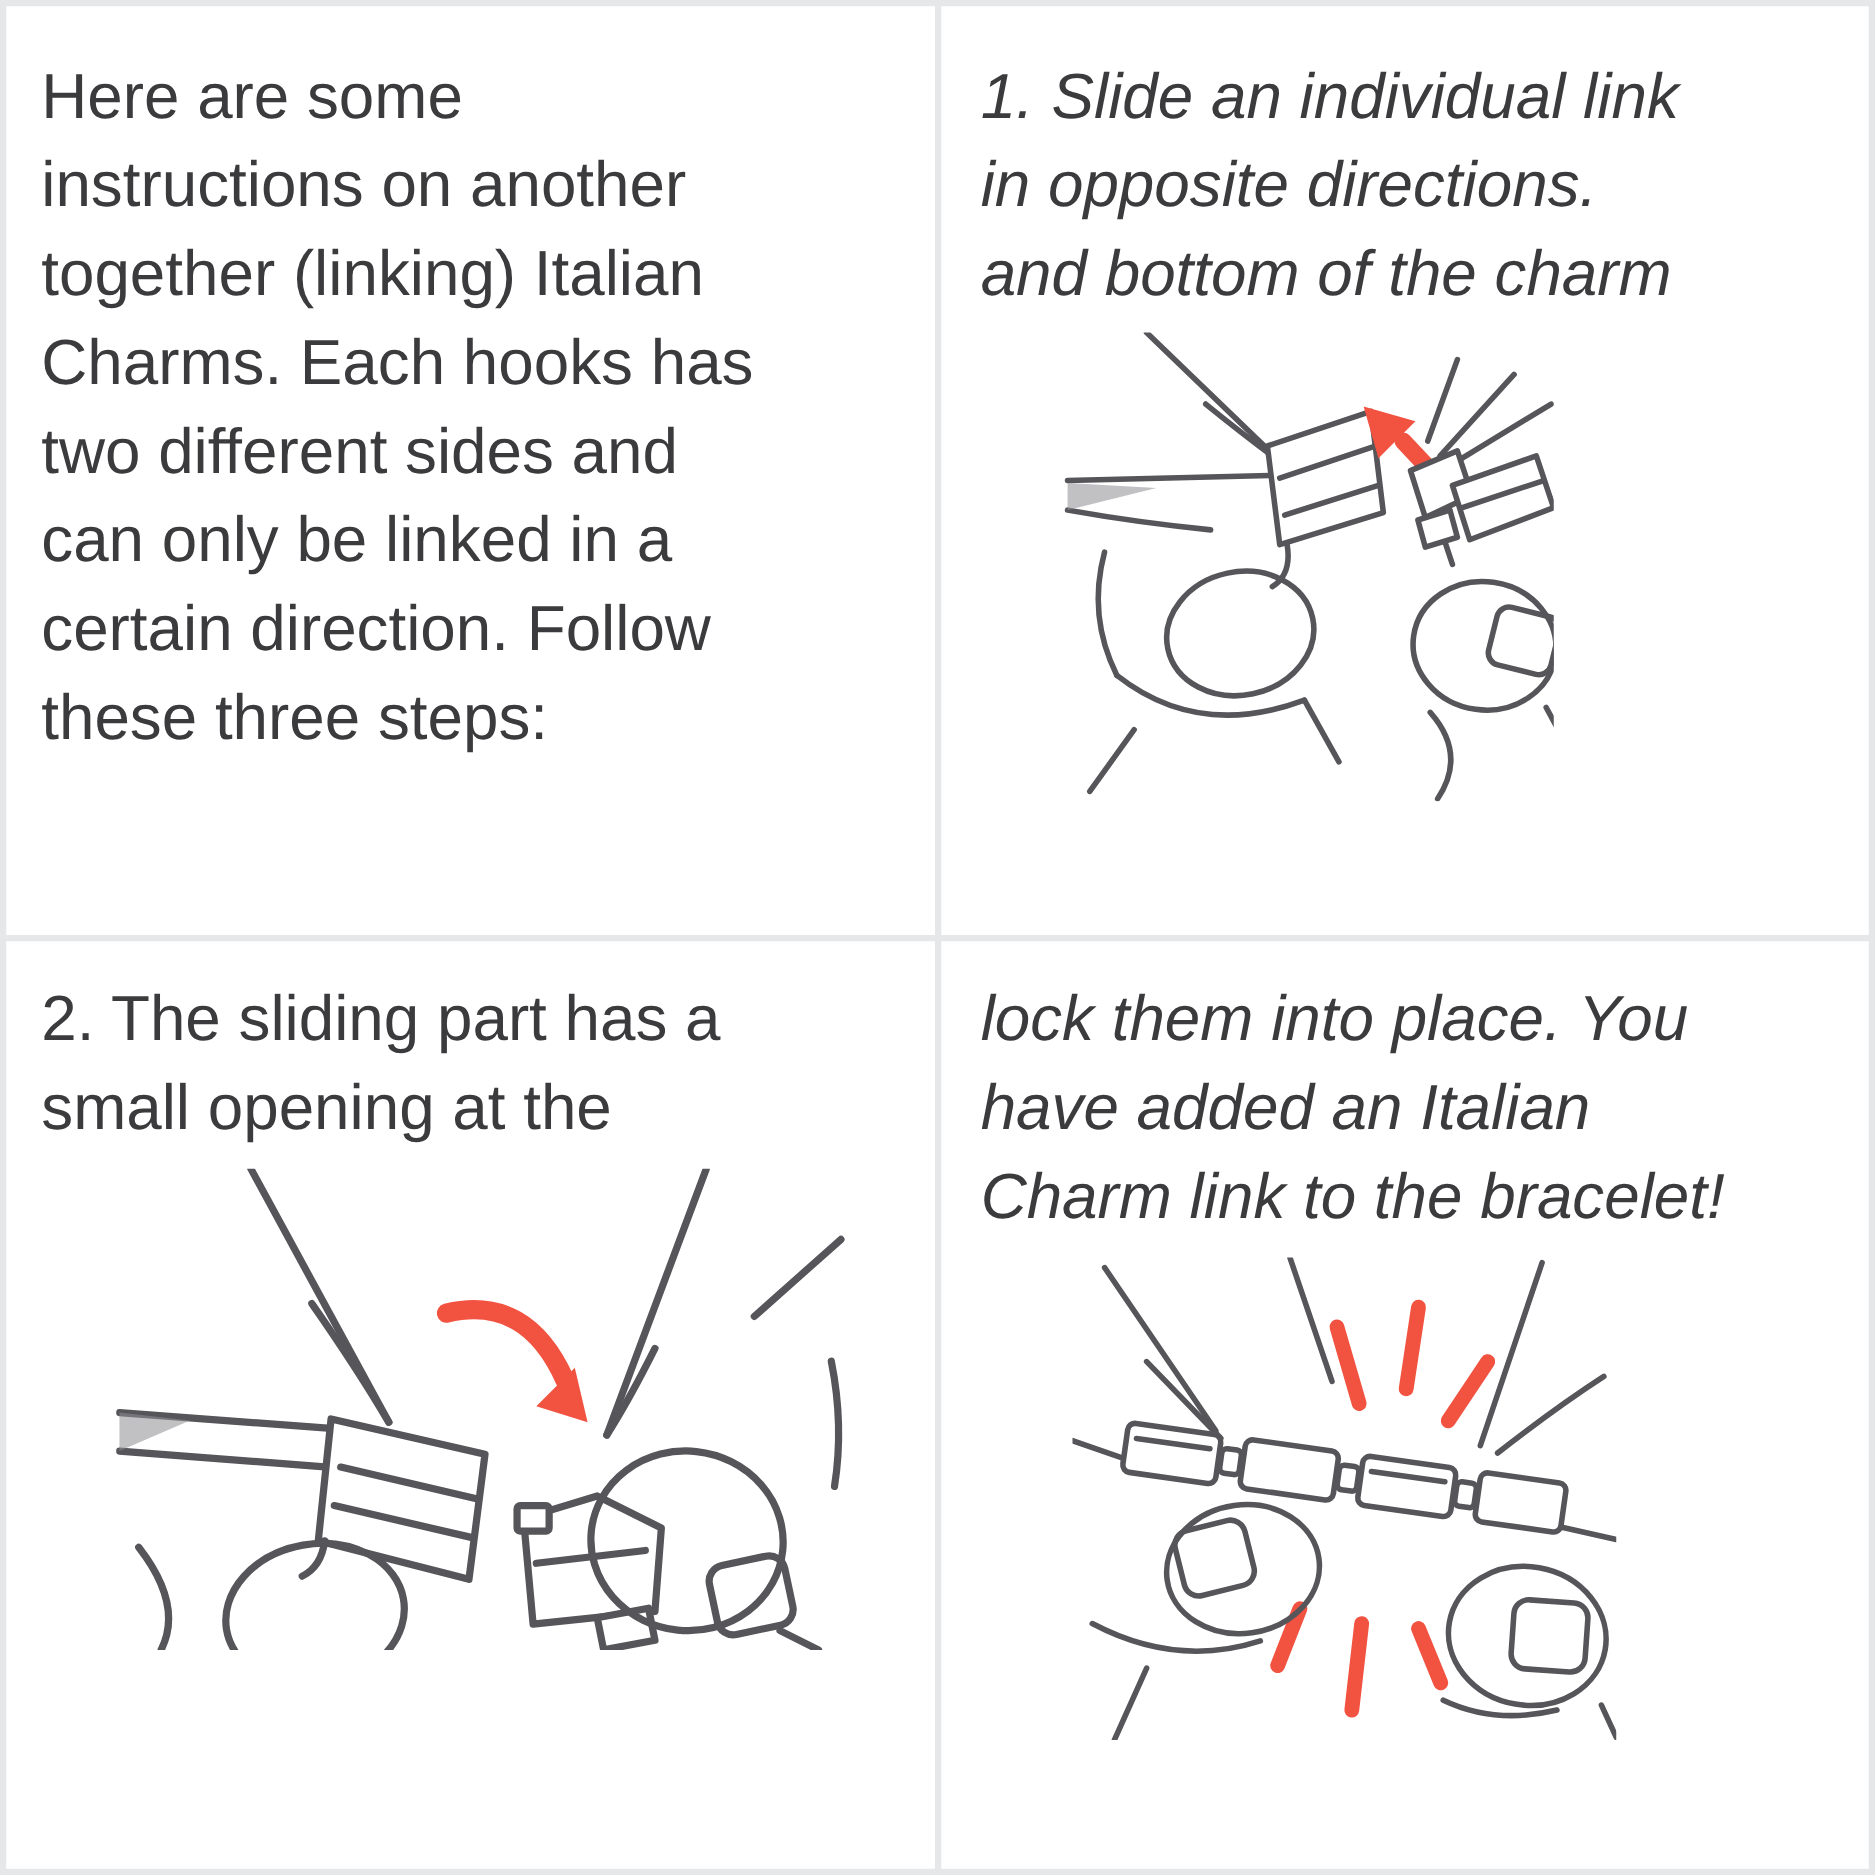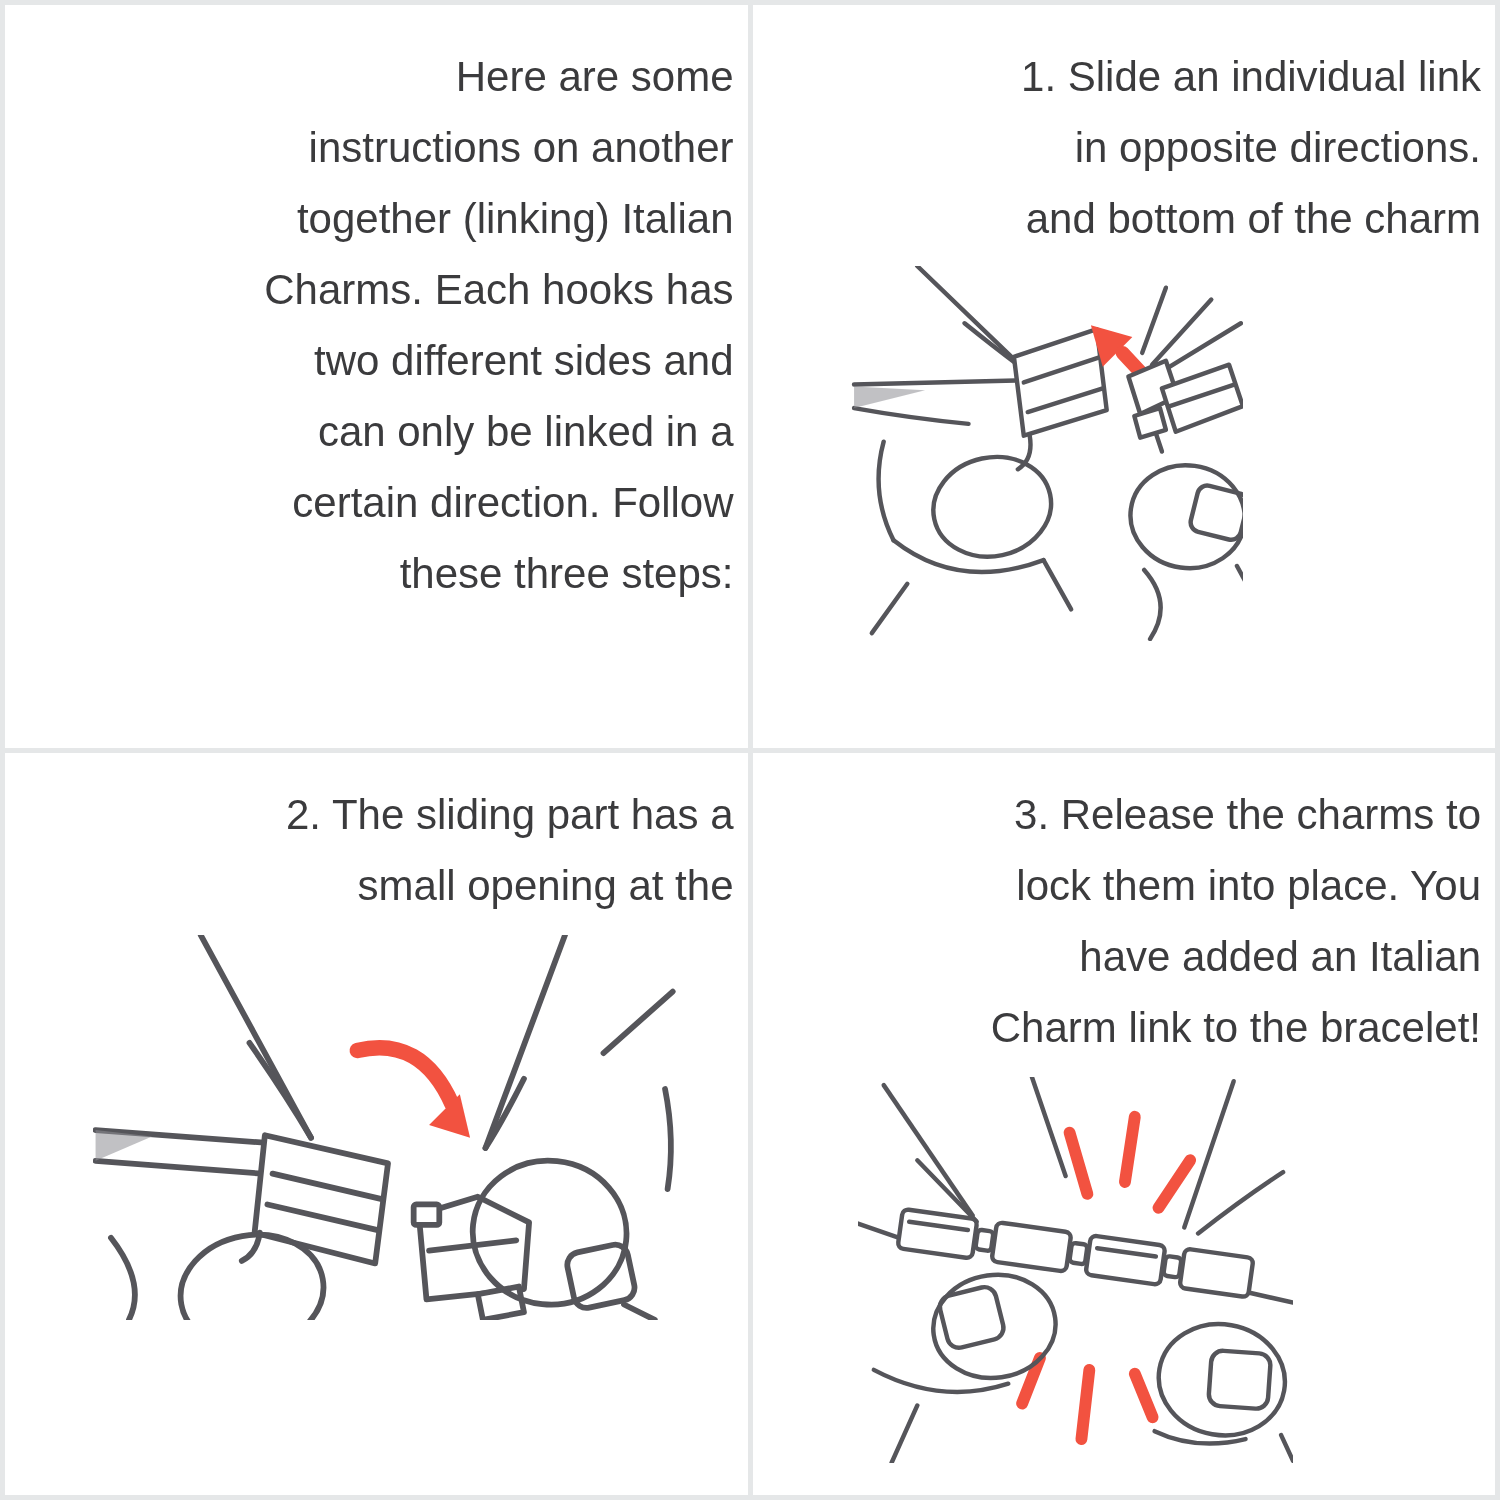--- a/index.html
+++ b/index.html
@@ -6,27 +6,26 @@
     --accent:#f25240; --ink:#3b3b3d; --line:#55555a; --frame:#e5e7e8; --bg:#ffffff;
   }
   html,body{margin:0;padding:0;background:var(--bg);}
   .frame{
     box-sizing:border-box;width:1500px;height:1500px;
     background:var(--frame);padding:5px;
     display:grid;grid-template-columns:1fr 1fr;grid-template-rows:1fr 1fr;gap:5px;
   }
   .panel{background:var(--bg);overflow:hidden;position:relative;}
   .textblock{padding:36px 14px 0 28px;}
-  .col-right .textblock{padding-left:32px;}
+  .col-right .textblock{padding-left:32px;font-style:italic;}
   .row-bottom .textblock{padding-top:26px;}
   .ln{
     font-family:"Liberation Sans",sans-serif;
-    font-size:42px;line-height:71px;color:var(--ink);
+    font-size:51px;line-height:71px;color:var(--ink);
     white-space:nowrap;
-    text-align:right;
   }
   .art{display:block;}
   .art .ol{fill:none;stroke:var(--line);stroke-width:4.5;stroke-linecap:round;stroke-linejoin:round;}
   .art .wh{fill:#ffffff;stroke:var(--line);stroke-width:4.5;stroke-linejoin:round;}
   .art .sh{fill:#8e8e94;opacity:.55;stroke:none;}
   .art .ac{fill:var(--accent);stroke:none;}
   .art .acl{fill:none;stroke:var(--accent);stroke-width:14;stroke-linecap:round;}
   .art .acl2{fill:none;stroke:var(--accent);stroke-width:12;stroke-linecap:round;}
   #art-step1{margin:12px 0 0 95px;}
   #art-step2{margin:14px 0 0 88px;}
@@ -128,21 +127,20 @@
         <ellipse class="ol" cx="356" cy="232" rx="60" ry="56" transform="rotate(6 356 232)"></ellipse>
         <rect class="ol" x="372" y="244" width="48" height="44" rx="10" transform="rotate(-12 396 266)"></rect>
         <path class="ol" d="M414,288 L438,300"></path>
         <path class="ol" d="M446,120 Q454,160 448,198"></path>
       </g>
     </svg>
   </section>
 
   <section class="panel row-bottom col-right">
     <div class="textblock">
-      <div class="ln">3. Release the charms to</div>
       <div class="ln">lock them into place. You</div>
       <div class="ln">have added an Italian</div>
       <div class="ln">Charm link to the bracelet!</div>
     </div>
     <svg id="art-step3" class="art" width="435" height="386" viewBox="0 0 440 390">
       <g>
         <path class="acl2" d="M214,56 L232,118"></path>
         <path class="acl2" d="M280,40 L270,106"></path>
         <path class="acl2" d="M336,84 L304,132"></path>
         <path class="acl2" d="M184,284 L166,330"></path>

